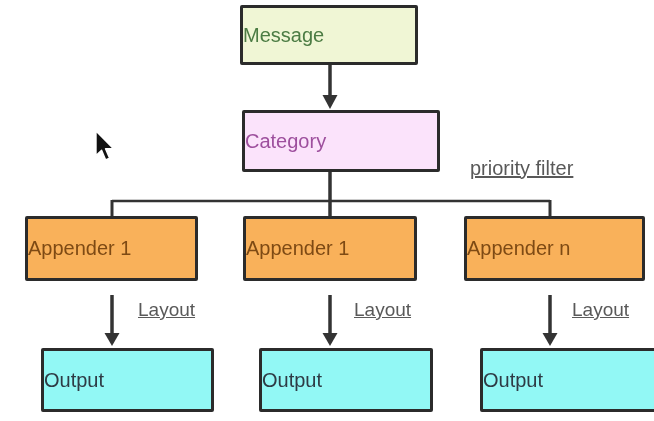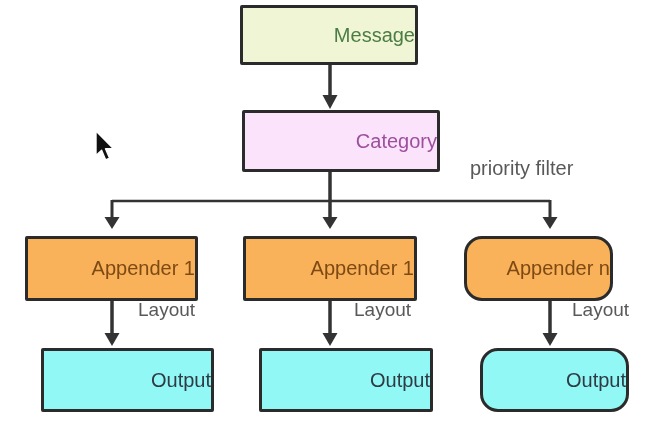--- a/index.html
+++ b/index.html
@@ -18,38 +18,39 @@
     font-family: "Liberation Sans", sans-serif;
     overflow: hidden;
   }
   .connectors { position: absolute; left: 0; top: 0; width: 654px; height: 421px; }
   .connectors line { stroke: var(--line); }
   .connectors polygon { fill: var(--line); }
   .node {
     position: absolute;
     border: 3px solid var(--border);
     border-radius: 2px;
-    display: flex; align-items: center; justify-content: flex-end;
+    display: flex; align-items: center; justify-content: flex-start;
     font-size: 20px;
     box-sizing: border-box;
   }
   .node-message  { left: 240px; top: 5px;   width: 178px; height: 60px; background: var(--message_fill);  color: var(--message_text); }
   .node-category { left: 242px; top: 110px; width: 198px; height: 62px; background: var(--category_fill); color: var(--category_text); }
   .node-appender { background: var(--appender_fill); color: var(--appender_text); }
   .node-output   { background: var(--output_fill);   color: var(--output_text); }
   .col1 { left: 25px;  width: 173px; }
   .col2 { left: 243px; width: 174px; }
-  .col3 { left: 464px; width: 149px; border-radius: 18px; }
-  .row-appender { top: 236px; height: 65px; }
+  .col3 { left: 464px; width: 181px; }
+  .row-appender { top: 216px; height: 65px; }
   .row-output   { top: 348px; height: 64px; margin-left: 16px; }
   .edge-label {
     position: absolute;
     color: var(--label_text);
     font-size: 19px;
     white-space: nowrap;
+    text-decoration: underline;
   }
   .lbl-priority { left: 470px; top: 157px; font-size: 20px; }
   .lbl-layout1 { left: 138px; top: 299px; }
   .lbl-layout2 { left: 354px; top: 299px; }
   .lbl-layout3 { left: 572px; top: 299px; }
   .cursor { position: absolute; left: 95px; top: 130px; width: 26px; height: 34px; }
 </style>
 </head>
 <body>
 

